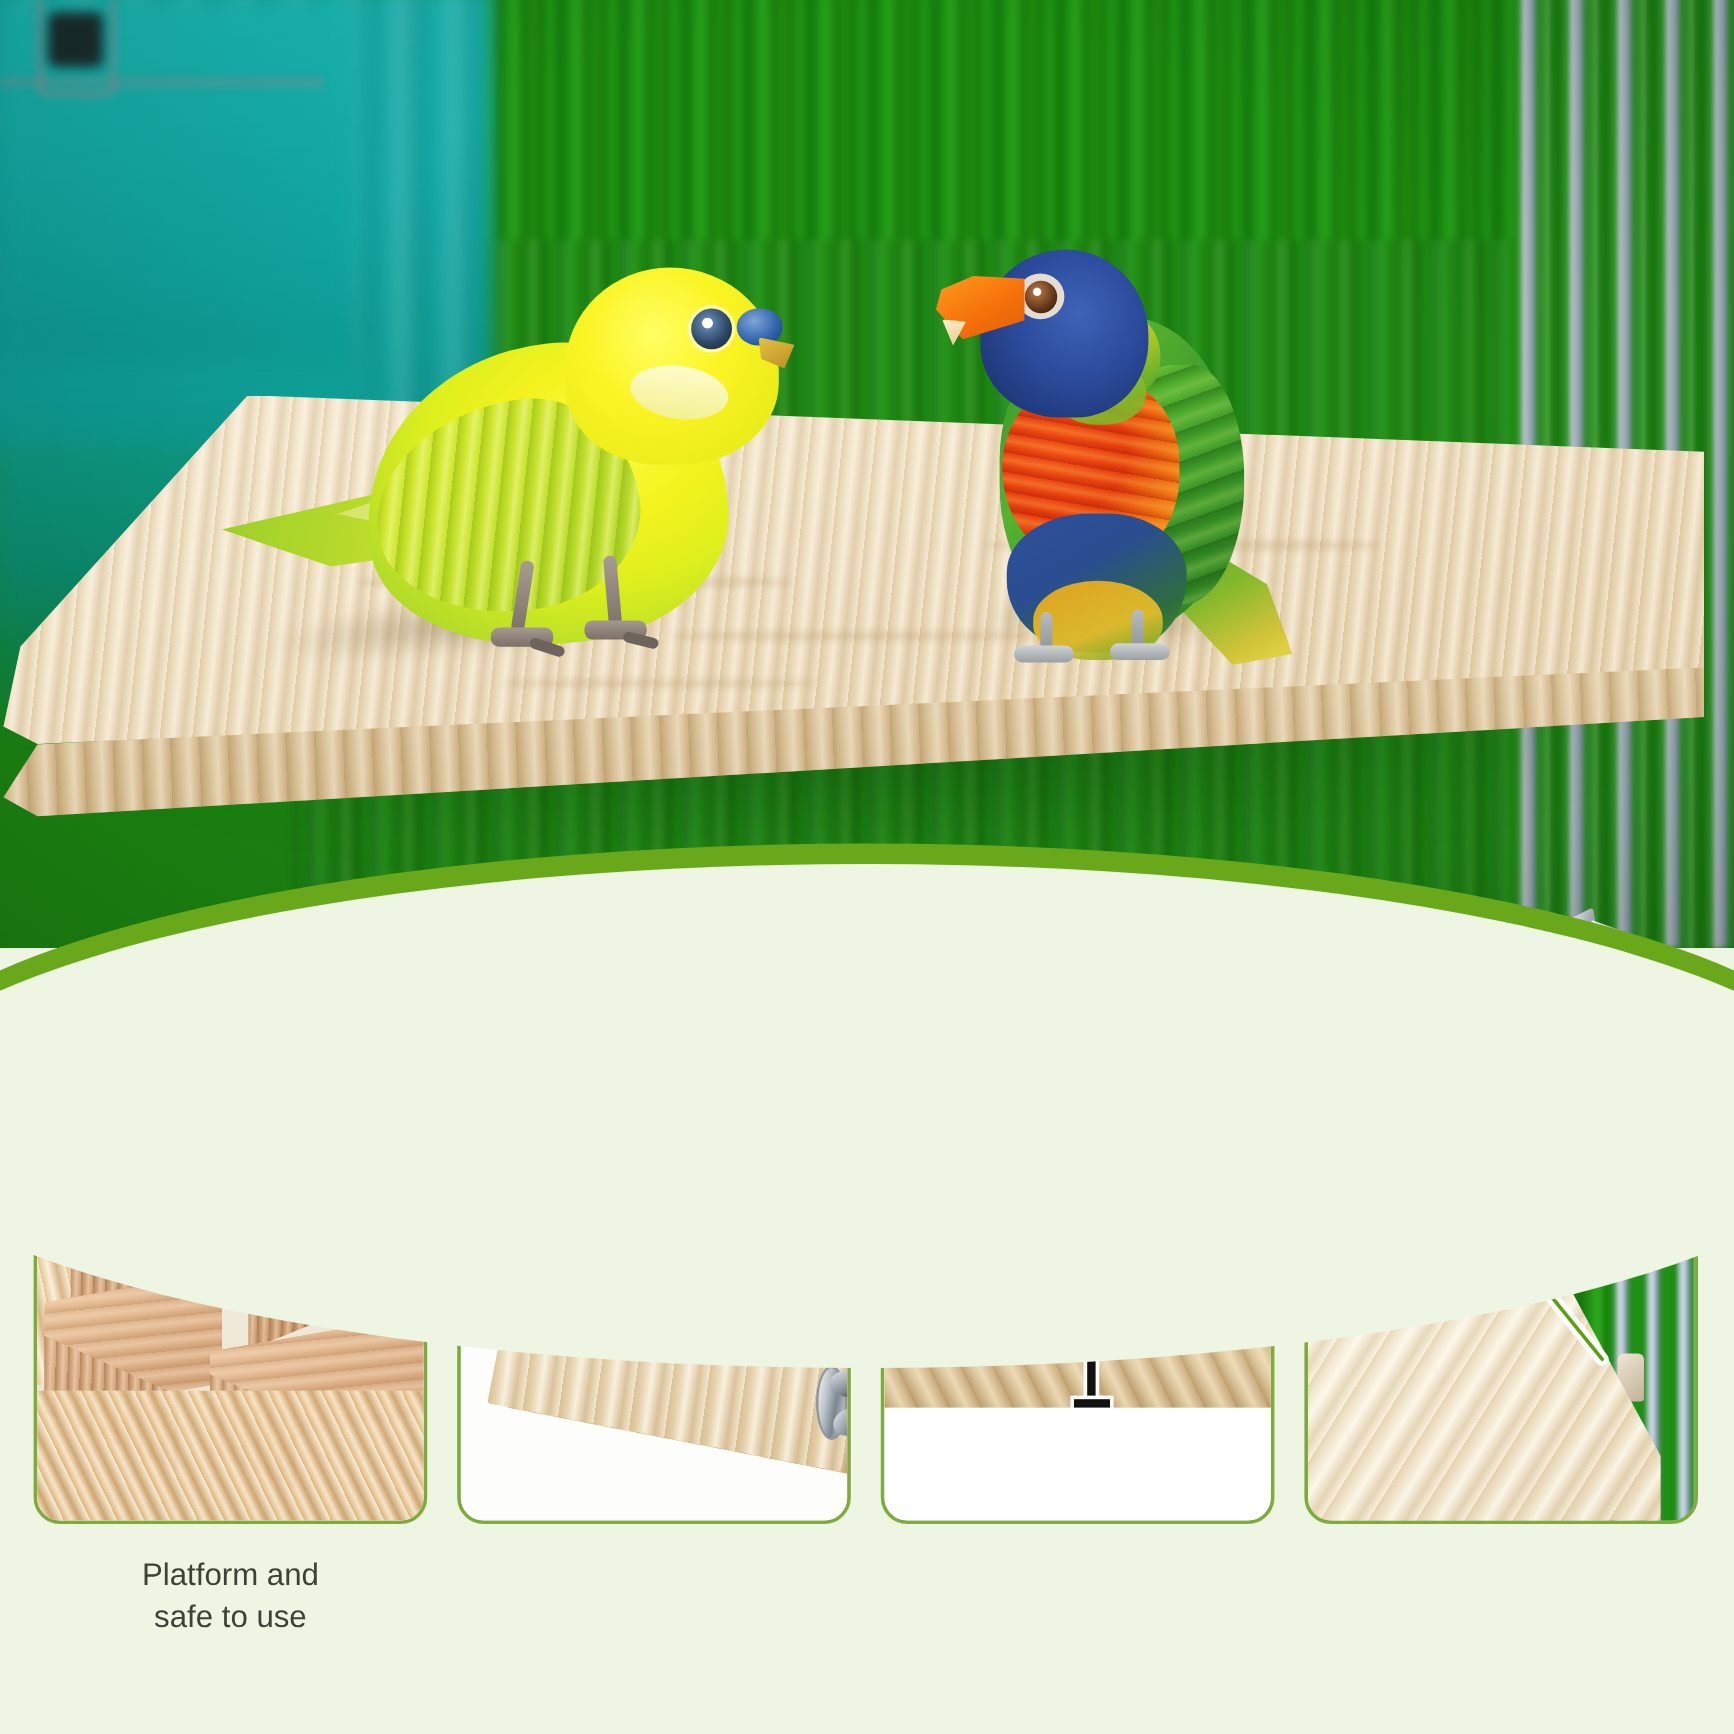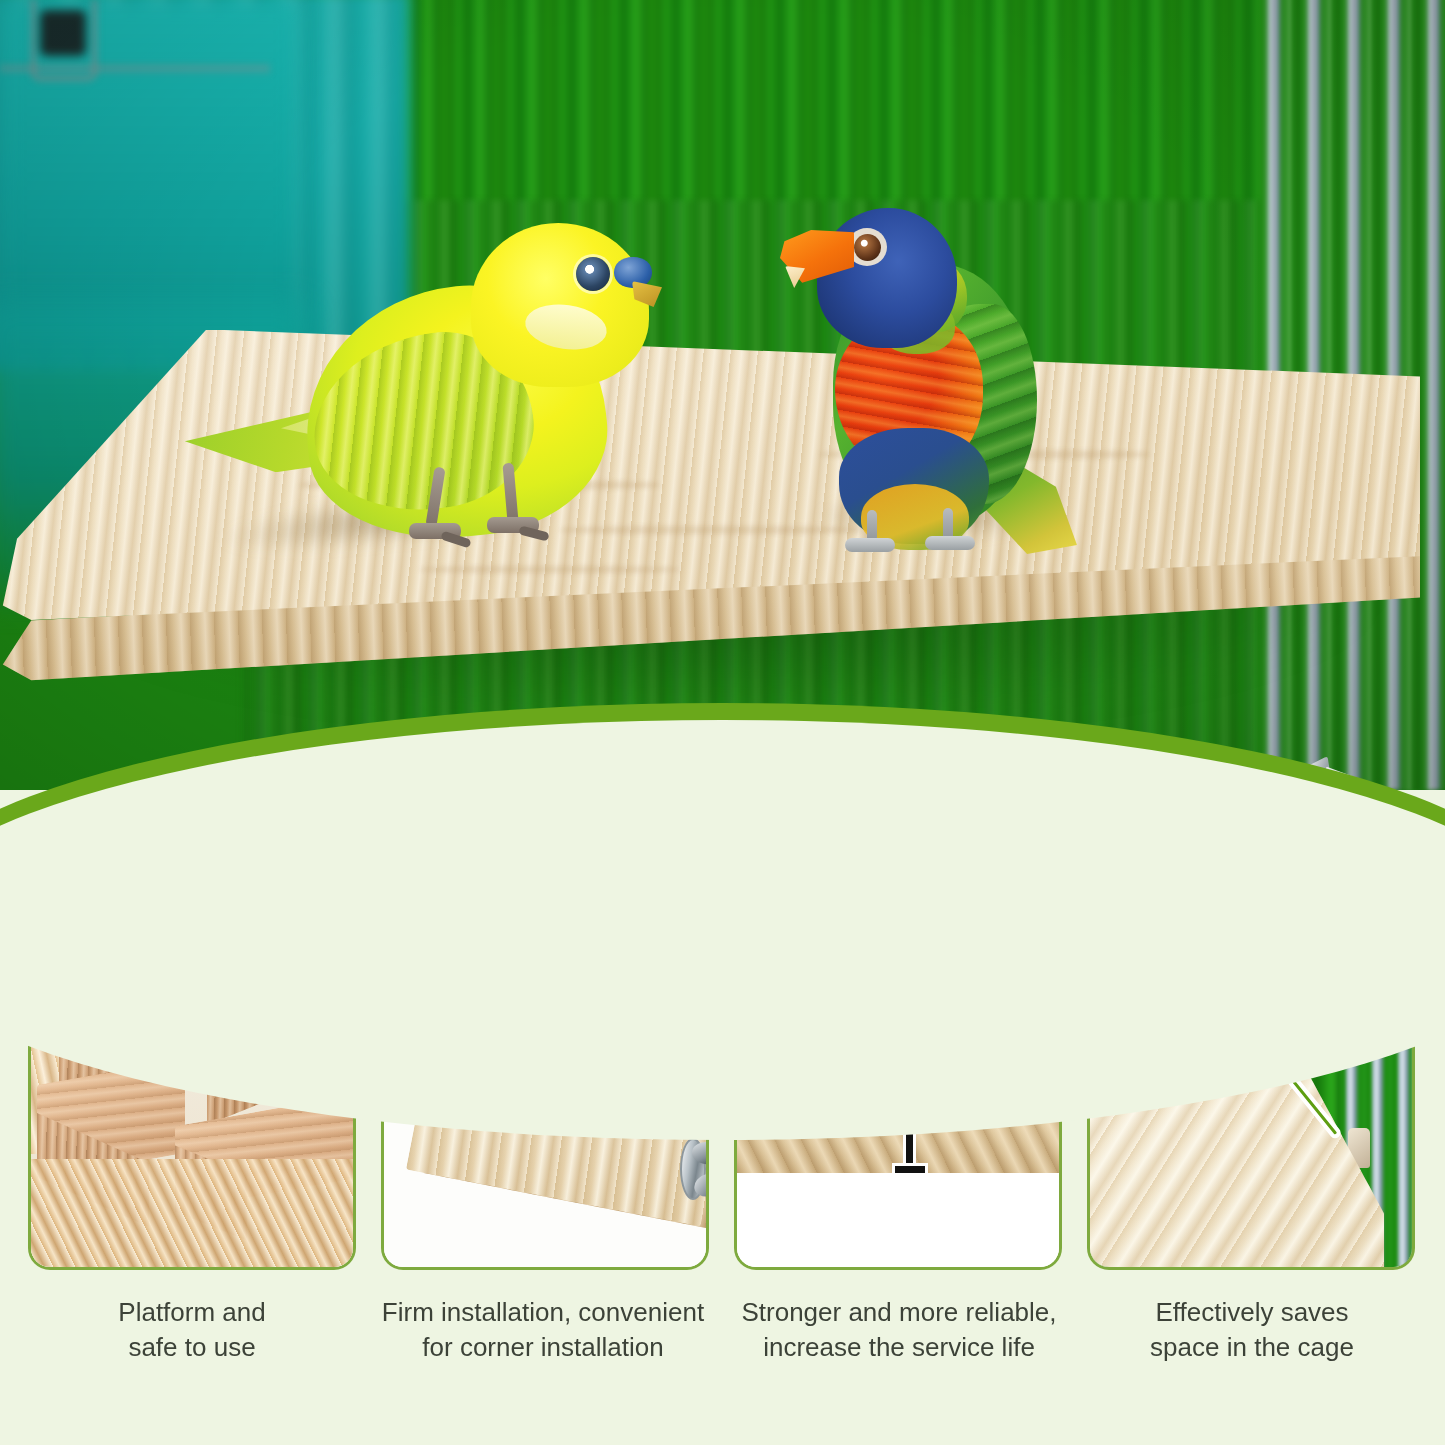--- a/index.html
+++ b/index.html
@@ -627,21 +627,15 @@
     </div>
 
     <div class="badge badge-1">Pine Material</div>
     <div class="badge badge-2">Increase Side
 Fixing Screws</div>
     <div class="badge badge-3">Thickened Material</div>
     <div class="badge badge-4">Corner Mountable</div>
 
     <div class="caption cap-1">Platform and
 safe to use</div>
-    <div class="caption cap-2">Firm installation, convenient
-for corner installation</div>
-    <div class="caption cap-3">Stronger and more reliable,
-increase the service life</div>
-    <div class="caption cap-4">Effectively saves
-space in the cage</div>
 
   </section>
 </div>
 
 </body></html>

